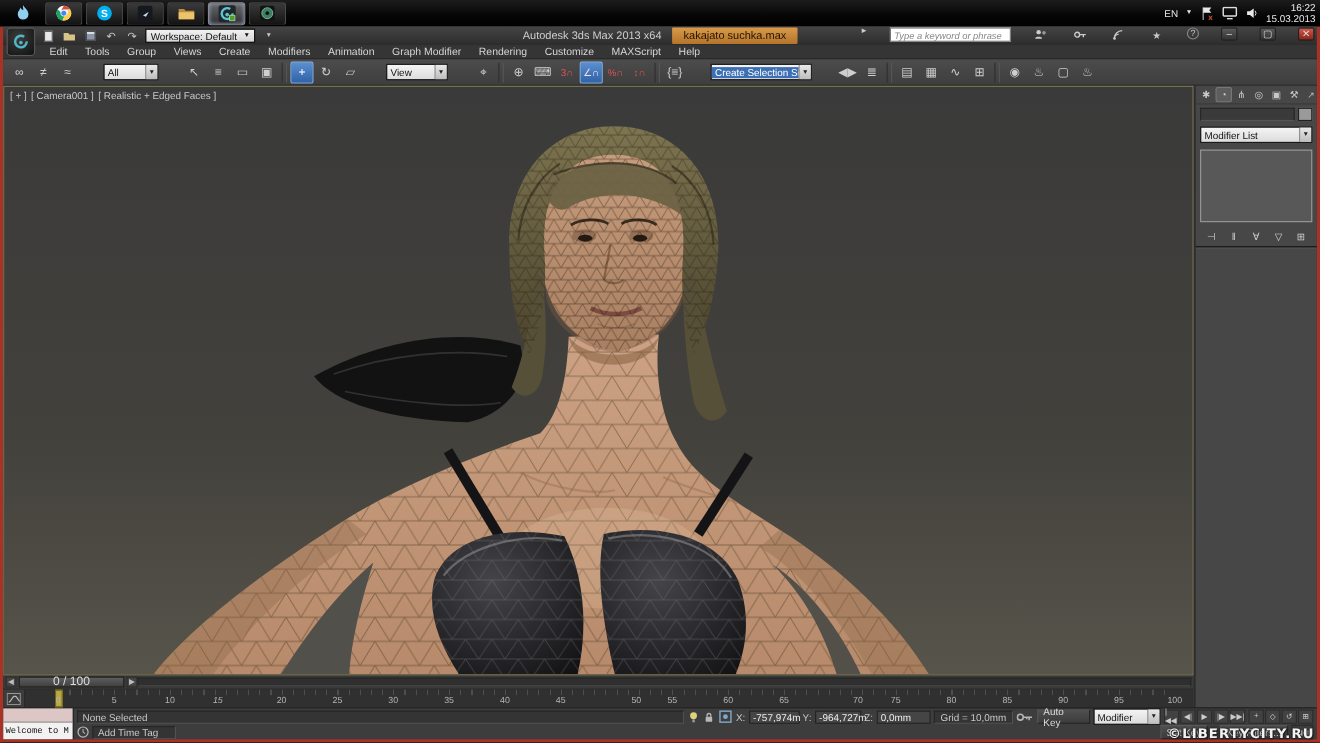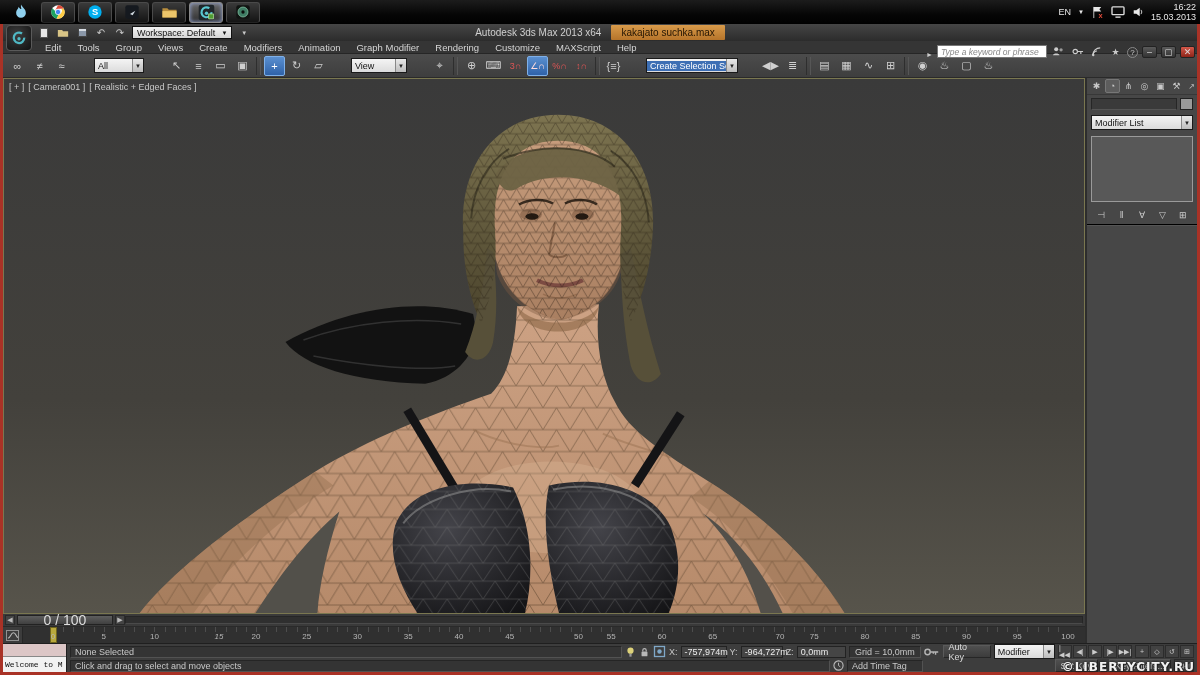--- a/index.html
+++ b/index.html
@@ -22,21 +22,21 @@
     color:#cfcfcf;font-size:10px;}
   .applogo{position:absolute;left:3px;top:1px;width:26px;height:26px;z-index:5;border-radius:4px;
     background:radial-gradient(circle at 40% 35%,#3d3d3d,#101010);border:1px solid #5a5a5a;
     display:flex;align-items:center;justify-content:center;}
   .qat{display:flex;align-items:center;gap:5px;margin-left:34px;}
   .qat .qbtn{width:14px;height:12px;display:flex;align-items:center;justify-content:center;color:#c8c8c8;font-size:10px;}
   .ws-combo{height:13px;background:linear-gradient(#f2f2f2,#d6d6d6);border:1px solid #111;color:#111;
     font-size:9px;display:flex;align-items:center;padding:0 4px;gap:6px;min-width:88px;}
   .title-center{position:absolute;left:0;right:0;top:0;height:17px;display:flex;align-items:center;justify-content:center;gap:10px;pointer-events:none;}
   .doc-chip{background:linear-gradient(#d89a4a,#b5742a);color:#241503;padding:0 10px;height:15px;line-height:15px;border-radius:1px;}
-  .infocenter{position:absolute;right:2px;top:1px;display:flex;align-items:flex-end;gap:4px;margin-top:20px;}
+  .infocenter{position:absolute;right:2px;top:1px;display:flex;align-items:flex-start;gap:20px;}
   .search-box{width:110px;height:13px;background:#fff;border:1px solid #777;color:#888;font-style:italic;
     font-size:8.5px;padding:0 3px;display:flex;align-items:center;}
   .ic-ico{width:15px;height:13px;display:flex;align-items:center;justify-content:center;color:#c9c9c9;font-size:9px;}
   .win-btn{width:15px;height:12px;display:flex;align-items:center;justify-content:center;color:#ddd;font-size:9px;
     background:linear-gradient(#5a5a5a,#333);border:1px solid #222;border-radius:2px;}
   .win-btn.close{background:linear-gradient(#d4584a,#8e2418);}
   
   .menubar{height:13px;background:#353535;display:flex;align-items:center;padding-left:34px;border-bottom:1px solid #262626;}
   .menu-item{color:#d6d6d6;font-size:9.5px;padding:0 8px;cursor:default;}
   
@@ -57,21 +57,21 @@
   .left-col{width:1082px;display:flex;flex-direction:column;background:#333;}
   .viewport{height:536px;position:relative;border:1px solid #7a7750;background:#3a3a3a;}
   .vp-label{position:absolute;top:3px;left:5px;color:#c8c8c8;font-size:9px;z-index:4;display:flex;gap:4px;}
   .vp-label span{cursor:default;}
   .viewport svg.scene{position:absolute;inset:0;width:100%;height:100%;}
   
   .timeslider{height:13px;background:#3a3a3a;display:flex;align-items:center;border-bottom:1px solid #2a2a2a;padding:1px 2px;}
   .ts-arrow{width:10px;height:10px;color:#bbb;font-size:7px;display:flex;align-items:center;justify-content:center;
     background:#444;border:1px solid #2a2a2a;}
   .ts-handle{width:96px;height:10px;margin:0 2px;background:linear-gradient(#5e5e5e,#404040);border:1px solid #222;
-    color:#ddd;font-size:14px;display:flex;align-items:center;justify-content:center;}
+    color:#ddd;font-size:11px;display:flex;align-items:center;justify-content:center;}
   .ts-track{flex:1;height:8px;background:#2f2f2f;border:1px solid #262626;border-bottom-color:#4a4a4a;}
   .rulerrow{height:16px;background:#303030;display:flex;}
   .mini-curve{width:20px;height:100%;display:flex;align-items:center;justify-content:center;background:#3c3c3c;border-right:1px solid #262626;}
   .ruler{flex:1;position:relative;background:
       repeating-linear-gradient(90deg, #4d4d4d 0px, #4d4d4d 1px, transparent 1px, transparent 10.15px);
       background-position:30px 0;background-size:1015px 5px;background-repeat:no-repeat;}
   .ruler .tick-label{position:absolute;top:5px;transform:translateX(-50%);color:#b5b5b5;font-size:8px;}
   .ruler .frame-marker{position:absolute;top:0;width:7px;height:100%;background:#b9a93c;border:1px solid #6f651e;}
   
   .cpanel{flex:1;background:#474747;border-left:2px solid #2d2d2d;display:flex;flex-direction:column;font-size:9px;color:#ccc;}
@@ -430,21 +430,21 @@
           <svg width="13" height="11" viewBox="0 0 14 12">
               <rect x="0.5" y="0.5" width="13" height="11" fill="none" stroke="#999"></rect>
               <path d="M2 9C5 9 5 3 8 3s3 5 5 5" fill="none" stroke="#bbb" stroke-width="1.2"></path>
             </svg>
         </div>
         <div class="ruler">
           <div class="frame-marker" style="left: 27px;"></div>
         <span class="tick-label" style="left: 30px;">0</span>
             <span class="tick-label" style="left: 80.75px;">5</span>
             <span class="tick-label" style="left: 131.5px;">10</span>
-            <span class="tick-label" style="left: 196px; font-style: italic;">15</span>
+            <span class="tick-label" style="left: 175px; font-style: italic;">15</span>
             <span class="tick-label" style="left: 233px;">20</span>
             <span class="tick-label" style="left: 283.75px;">25</span>
             <span class="tick-label" style="left: 334.5px;">30</span>
             <span class="tick-label" style="left: 385.25px;">35</span>
             <span class="tick-label" style="left: 436px;">40</span>
             <span class="tick-label" style="left: 486.75px;">45</span>
             <span class="tick-label" style="left: 537.5px; padding-left: 36px;">50</span>
             <span class="tick-label" style="left: 588.25px;">55</span>
             <span class="tick-label" style="left: 639px;">60</span>
             <span class="tick-label" style="left: 689.75px;">65</span>
@@ -553,23 +553,20 @@
             <span class="pb-btn">▶▶|</span>
           </div>
         <div style="display:flex;gap:1px;">
             <span class="pb-btn">+</span>
             <span class="pb-btn">◇</span>
             <span class="pb-btn">↺</span>
             <span class="pb-btn">⊞</span>
           </div>
       </div>
       <div class="sb-row">
-        <div class="sunken" style="width:760px;">
-          <span>Click and drag to select and move objects</span>
-        </div>
         <span class="icn">
           <svg width="11" height="11" viewBox="0 0 12 12">
               <circle cx="6" cy="6" r="5" fill="none" stroke="#bbb" stroke-width="1.2"></circle>
               <path d="M6 3v3l2 1.5" stroke="#bbb" fill="none"></path>
             </svg>
         </span>
         <div class="sunken" style="width:76px;">
           <span>Add Time Tag</span>
         </div>
         <div style="flex:1;"></div>

